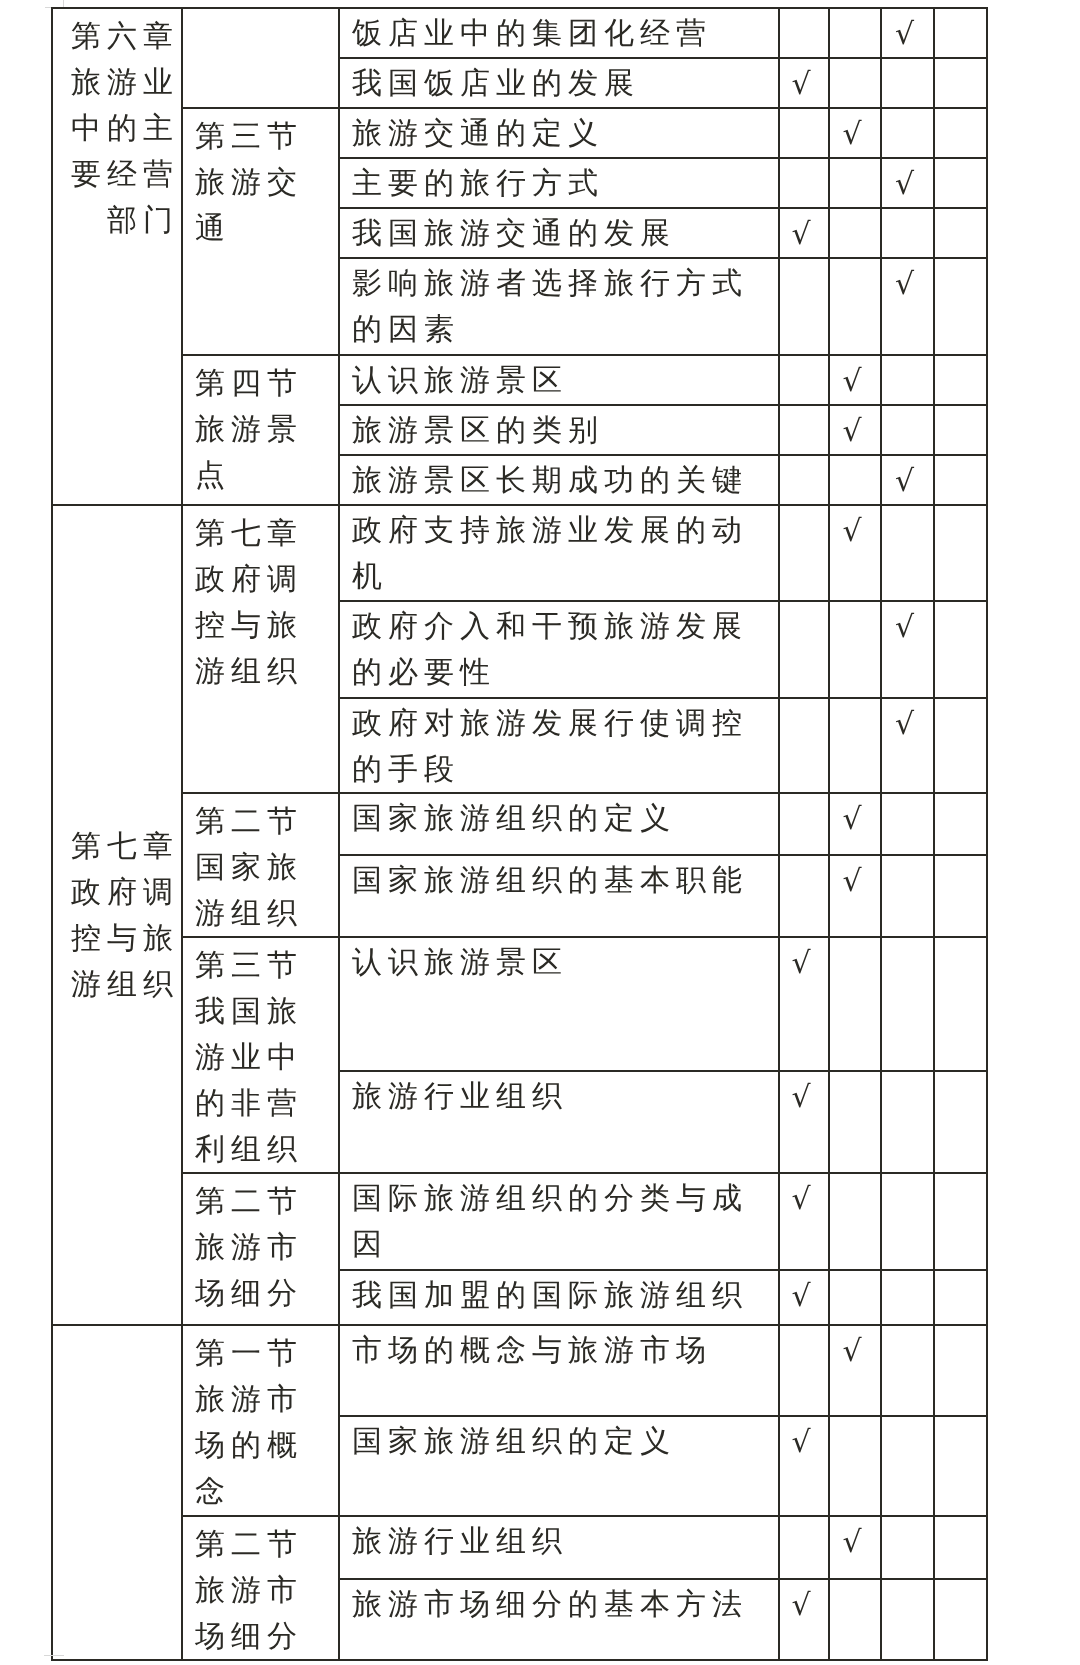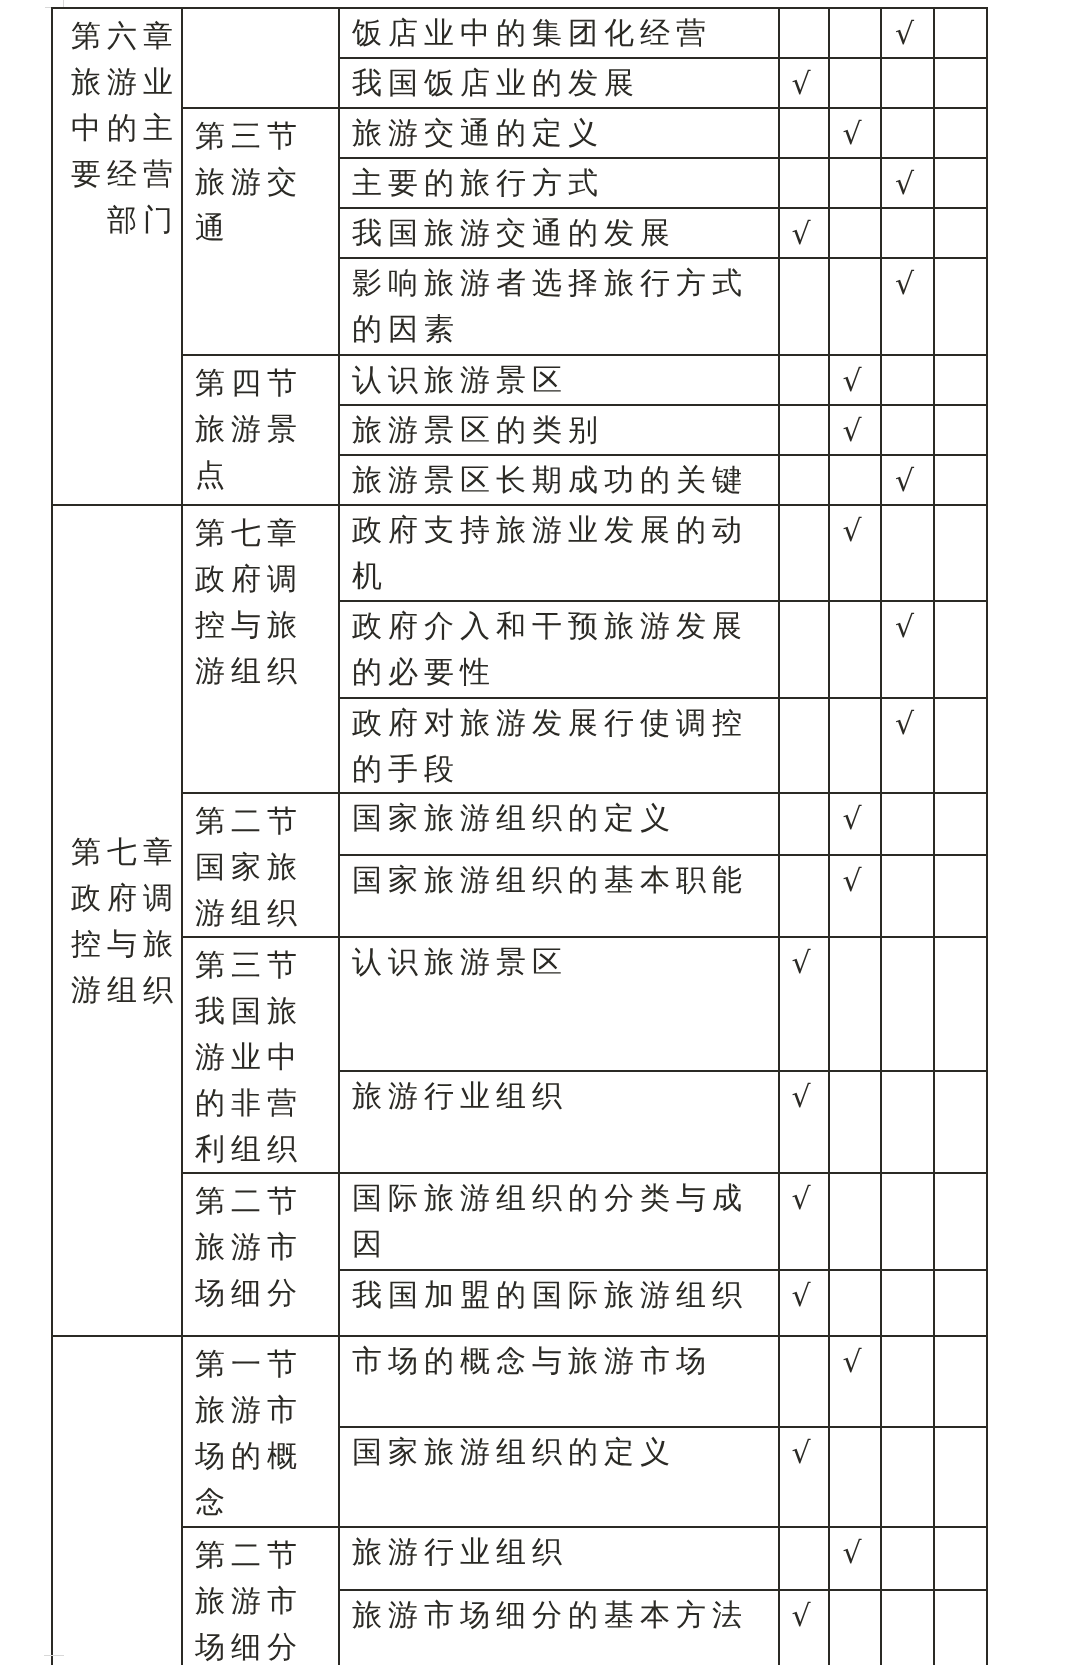--- a/index.html
+++ b/index.html
@@ -230,21 +230,21 @@
         </td>
       <td class="topic">
           <span class="topic-text">国际旅游组织的分类与成因</span>
         </td>
       <td class="mark">√</td>
       <td class="mark"></td>
       <td class="mark"></td>
       <td class="mark"></td>
     </tr>
 
-    <tr style="height:66px">
+    <tr style="height:55px">
       <td class="topic">
           <span class="topic-text">我国加盟的国际旅游组织</span>
         </td>
       <td class="mark">√</td>
       <td class="mark"></td>
       <td class="mark"></td>
       <td class="mark"></td>
     </tr>
 
     <tr style="height:91px">

